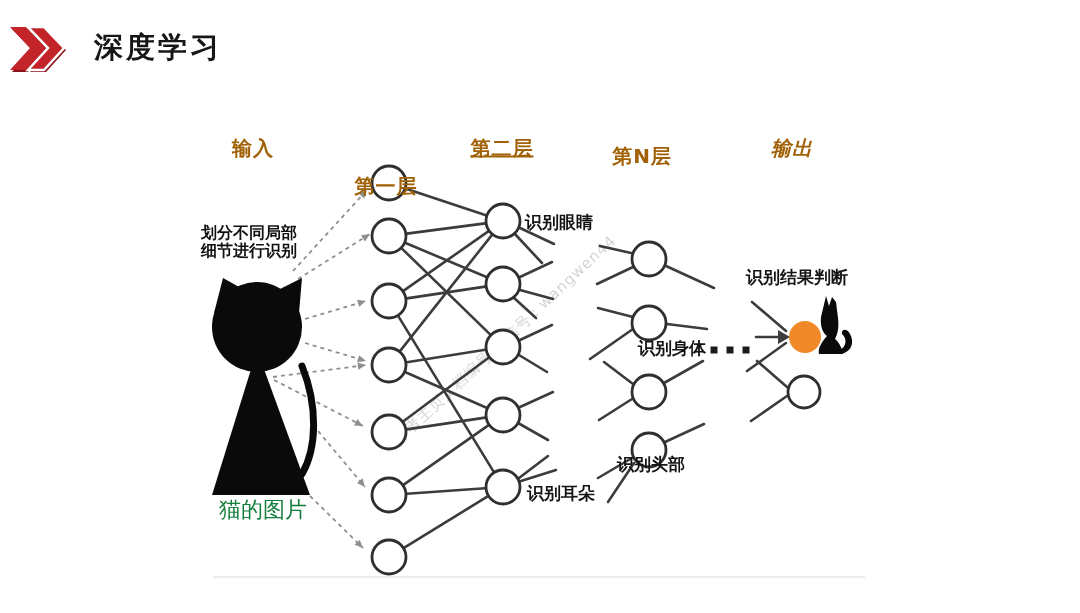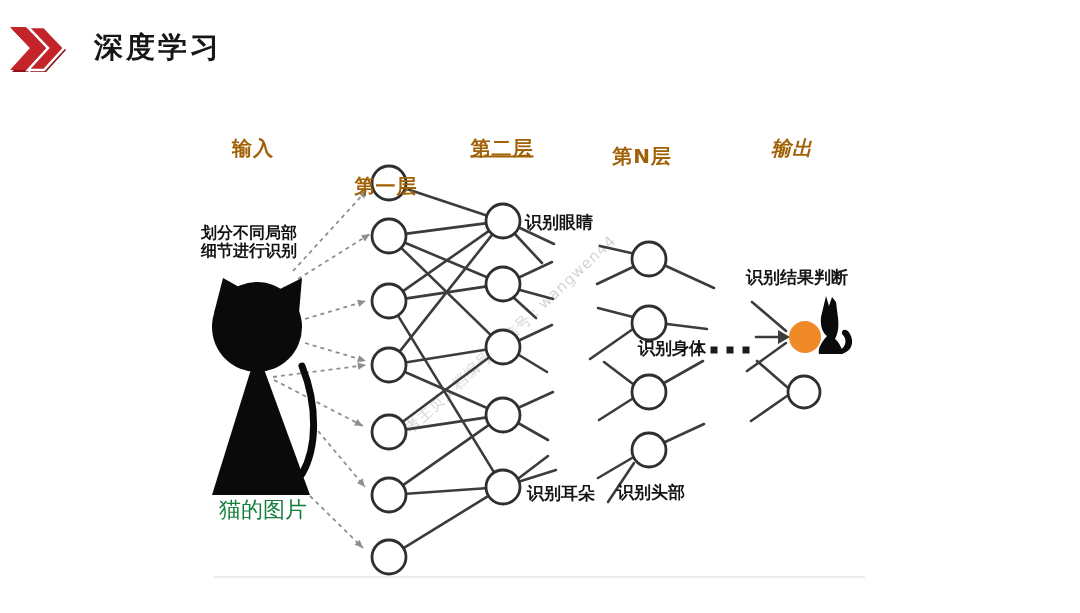--- a/index.html
+++ b/index.html
@@ -175,18 +175,18 @@
   <div class="col-header" style="left: 792px; top: 148px; font-style: italic;">输出</div>
 
   <div class="caption" style="left: 249px; top: 242px;">划分不同局部
 细节进行识别</div>
   <div class="img-label" style="left: 263px; top: 510px;">猫的图片</div>
 
   <div id="labels">
       <div class="net-label" style="left: 559px; top: 222px;">识别眼睛</div>
       <div class="net-label" style="left: 561px; top: 493px; text-align: center;">识别耳朵</div>
       <div class="net-label" style="left: 672px; top: 348px; font-family: Liberation Serif, serif;">识别身体</div>
-      <div class="net-label" style="left: 651px; top: 492px; text-align: center;">识别头部</div>
+      <div class="net-label" style="left: 651px; top: 464px; text-align: center;">识别头部</div>
       <div class="net-label" style="left: 797px; top: 277px;">识别结果判断</div>
     </div>
 
   <div class="bottom-divider"></div>
 </div>
 
 </body></html>

